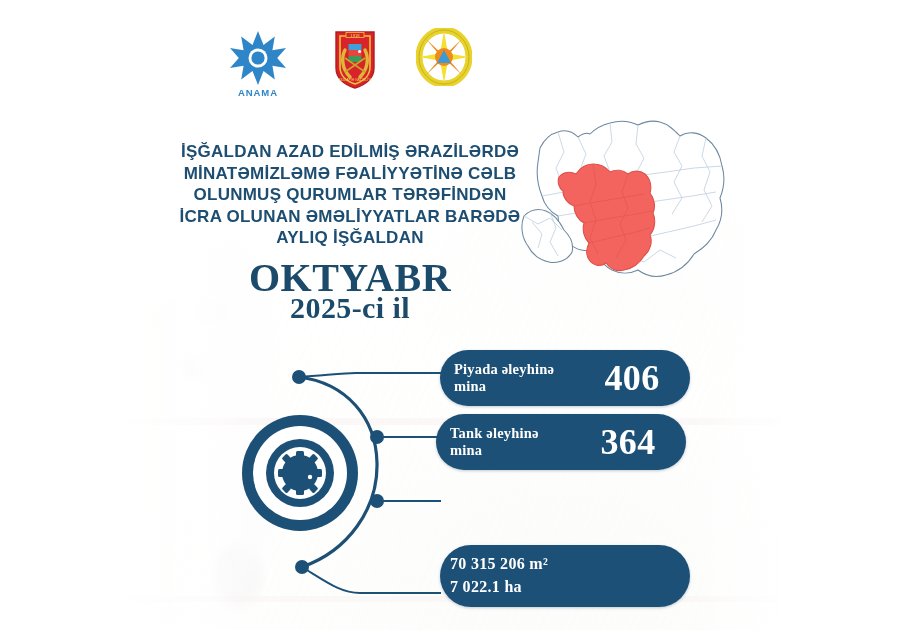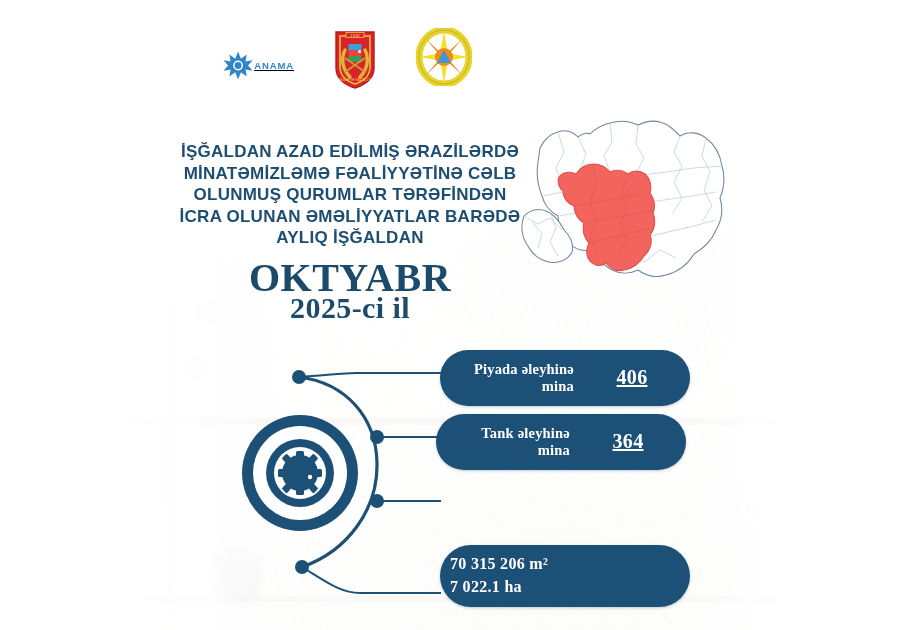--- a/index.html
+++ b/index.html
@@ -46,21 +46,21 @@
   .fade-r{position:absolute;left:690px;top:0;width:233px;height:630px;
     background:linear-gradient(90deg, rgba(255,255,255,0) 0%, rgba(255,255,255,.75) 30%, #fff 62%, #fff 100%);}
   .fade-t{position:absolute;left:0;top:0;width:923px;height:150px;
     background:linear-gradient(180deg,#fff 0%, rgba(255,255,255,.92) 45%, rgba(255,255,255,.55) 78%, rgba(255,255,255,0) 100%);}
 
   
   .logos{position:absolute;left:222px;top:28px;width:250px;height:76px;
     display:flex;align-items:flex-start;justify-content:space-between;}
   .logo{position:relative;}
 
-  .logo-anama{width:72px;height:74px;display:flex;align-items:center;justify-content:flex-start;text-decoration:underline;}
+  .logo-anama{width:72px;height:74px;display:flex;flex-direction:column;align-items:center;justify-content:flex-start;}
   .anama-text{font-size:9.5px;letter-spacing:.9px;color:#2e86c8;font-weight:700;margin-top:1px;}
 
   .logo-mod{width:44px;height:62px;}
   .logo-mes{width:56px;height:58px;}
 
   
   .heading{position:absolute;left:140px;top:141px;width:420px;text-align:center;
     color:#1d4e72;font-weight:700;font-size:17px;line-height:21.5px;letter-spacing:.25px;}
   .heading div{white-space:nowrap;}
   .month{position:absolute;left:140px;top:254px;width:420px;text-align:center;
@@ -73,31 +73,31 @@
   
   .map{position:absolute;left:516px;top:112px;width:215px;height:175px;}
 
   
   .connector{position:absolute;left:236px;top:355px;width:470px;height:270px;}
 
   
   .card{position:absolute;background:#1d5076;border-radius:999px;
     display:flex;align-items:center;color:#fff;box-shadow:0 1px 3px rgba(20,50,75,.25);}
   .card .label{font-family:"Liberation Serif", serif;font-weight:700;
-    text-align:right;line-height:1.18;font-size:14.5px;letter-spacing:.2px;}
+    text-align:left;line-height:1.18;font-size:14.5px;letter-spacing:.2px;}
   .card .value{font-family:"Liberation Serif", serif;font-weight:700;
     text-align:center;line-height:1.18;letter-spacing:.3px;}
 
   #card0{left:440px;top:350px;width:250px;height:56px;}
   #card1{left:436px;top:414px;width:250px;height:56px;}
   #card2{left:440px;top:478px;width:250px;height:56px;}
   #card3{left:440px;top:545px;width:250px;height:62px;}
 
   #card0 .label,#card1 .label,#card2 .label{width:120px;margin-left:14px;}
-  #card0 .value,#card1 .value,#card2 .value{flex:1;font-size:20px;text-decoration:underline;}
+  #card0 .value,#card1 .value,#card2 .value{flex:1;font-size:36px;}
   #card3 .label{width:118px;margin-left:12px;}
   #card3 .value{flex:1;font-size:16px;text-align:left;padding-left:10px;line-height:1.42;}
   #card3 .value span{display:block;white-space:nowrap;}
 </style>
 </head>
 <body>
 
 <div id="stage">
 
   <div class="photo-wrap">

